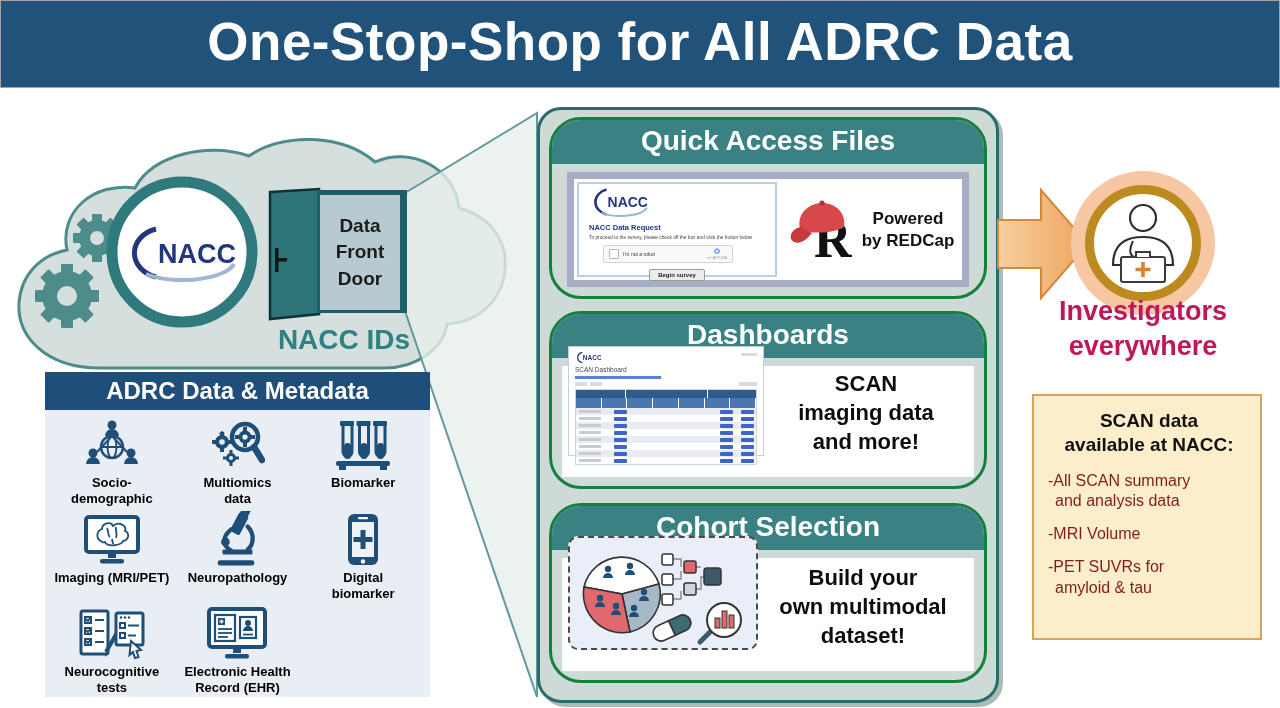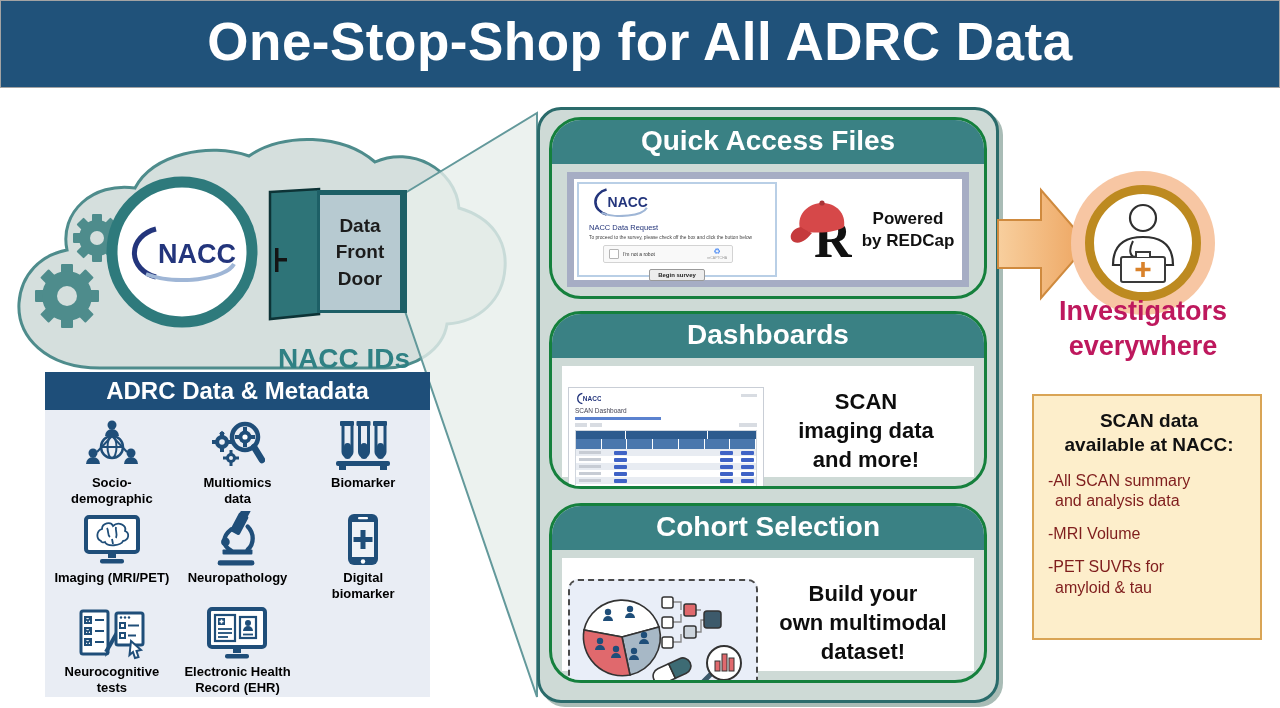--- a/index.html
+++ b/index.html
@@ -11,21 +11,21 @@
   
   #banner{left:0;top:0;width:1280px;height:88px;background:#20527a;border:1px solid #a3a3a3;
           box-sizing:border-box;}
   #banner .t{color:#fff;font-size:53px;font-weight:bold;text-align:center;line-height:82px;letter-spacing:.5px;}
 
   
   #door-panel{left:317px;top:190px;width:90px;height:123px;background:#b7cad1;
               border:3px solid #1d5f66;border-top-width:5px;border-right-width:7px;box-sizing:border-box;
               display:flex;align-items:center;justify-content:center;}
   #door-panel .t{font-size:19px;font-weight:bold;color:#1c1c1c;line-height:1.38;text-align:center;}
-  #nacc-ids{left:272px;top:343px;width:144px;text-align:center;font-size:28px;font-weight:bold;color:#2f8184;}
+  #nacc-ids{left:272px;top:324px;width:144px;text-align:center;font-size:28px;font-weight:bold;color:#2f8184;}
 
   
   #adrc{left:45px;top:372px;width:385px;height:325px;background:#e9edf4;}
   #adrc .hdr{height:38px;background:#1e4e79;color:#fff;font-size:24px;font-weight:bold;
              text-align:center;line-height:38px;}
   #adrc .grid{display:grid;grid-template-columns:1fr 1fr 1fr;padding:8px 4px 4px;row-gap:5px;}
   .adrc-cell{text-align:center;}
   .adrc-ico{height:54px;display:flex;align-items:flex-end;justify-content:center;}
   .adrc-label{font-size:13px;font-weight:700;color:#000000;line-height:1.25;margin-top:3px;}
 
@@ -38,37 +38,37 @@
   #sec-db{left:549px;top:311px;width:438px;height:178px;}
   #sec-cs{left:549px;top:503px;width:438px;height:180px;}
   .sec-hdr{height:44px;background:#3a8184;color:#fff;font-weight:bold;font-size:28px;
            text-align:center;line-height:42px;}
 
   
   #qa-frame{position:absolute;left:15px;top:52px;right:15px;bottom:9px;background:#a6adc4;
             padding:7px;box-sizing:border-box;}
   #qa-white{background:#fff;width:100%;height:100%;display:flex;box-sizing:border-box;}
   #qa-form{width:200px;margin:3px;border:2px solid #b9cfe6;box-sizing:border-box;padding:3px 10px;}
-  #qa-form .ft{font-size:7.5px;font-weight:normal;color:#24357a;margin-top:2px;}
+  #qa-form .ft{font-size:7.5px;font-weight:bold;color:#24357a;margin-top:2px;}
   #qa-form .fi{font-size:4.8px;color:#444;margin-top:3px;white-space:nowrap;overflow:hidden;}
   .cap-box{width:130px;height:18px;border:1px solid #d3d3d3;background:#f9f9f9;border-radius:2px;
            display:flex;align-items:center;gap:4px;padding:0 5px;margin:5px 0 0 14px;box-sizing:border-box;}
   .cap-check{width:8px;height:8px;background:#fff;border:1px solid #b5b5b5;border-radius:1px;}
   .cap-label{font-size:5px;color:#333;}
   .cap-brand{margin-left:auto;display:flex;flex-direction:column;align-items:center;line-height:1;}
   .cap-brand .g{font-size:8px;color:#4285f4;}
   .cap-brand .b{font-size:3.5px;color:#999;margin-top:1px;}
   .begin-btn{display:block;margin:6px auto 0;font-size:6px;font-weight:bold;color:#222;background:#ececec;
              border:1px solid #9a9a9a;border-radius:2px;padding:2px 8px;font-family:"Liberation Sans",sans-serif;}
   #qa-red{flex:1;display:flex;align-items:center;justify-content:center;gap:10px;}
   #qa-red .pow{font-size:17px;font-weight:bold;color:#111;line-height:1.25;text-align:center;}
 
   
   .sec-white{position:absolute;left:10px;top:52px;right:10px;bottom:9px;background:#fff;
-             display:flex;align-items:flex-start;padding:21px 6px;box-sizing:border-box;}
+             display:flex;align-items:flex-end;padding:21px 6px;box-sizing:border-box;}
   .sec-cap{flex:1;text-align:center;font-size:22px;font-weight:bold;color:#0d0d0d;line-height:1.32;}
   .mini-shot{width:196px;height:110px;background:#fff;border:1px solid #c9ced6;box-sizing:border-box;
              padding:4px 6px;flex:none;}
   .ms-top{display:flex;align-items:flex-start;}
   .ms-corner{margin-left:auto;width:16px;height:3px;background:#d8dce2;margin-top:2px;}
   .ms-title{font-size:6.5px;color:#445;margin-top:2px;}
   .ms-link{width:86px;height:3px;background:#5b82cf;margin-top:3px;}
   .ms-controls{display:flex;gap:3px;margin-top:3px;}
   .ms-controls span{width:12px;height:4px;background:#d8dce2;}
   .ms-controls .r{margin-left:auto;width:18px;}

